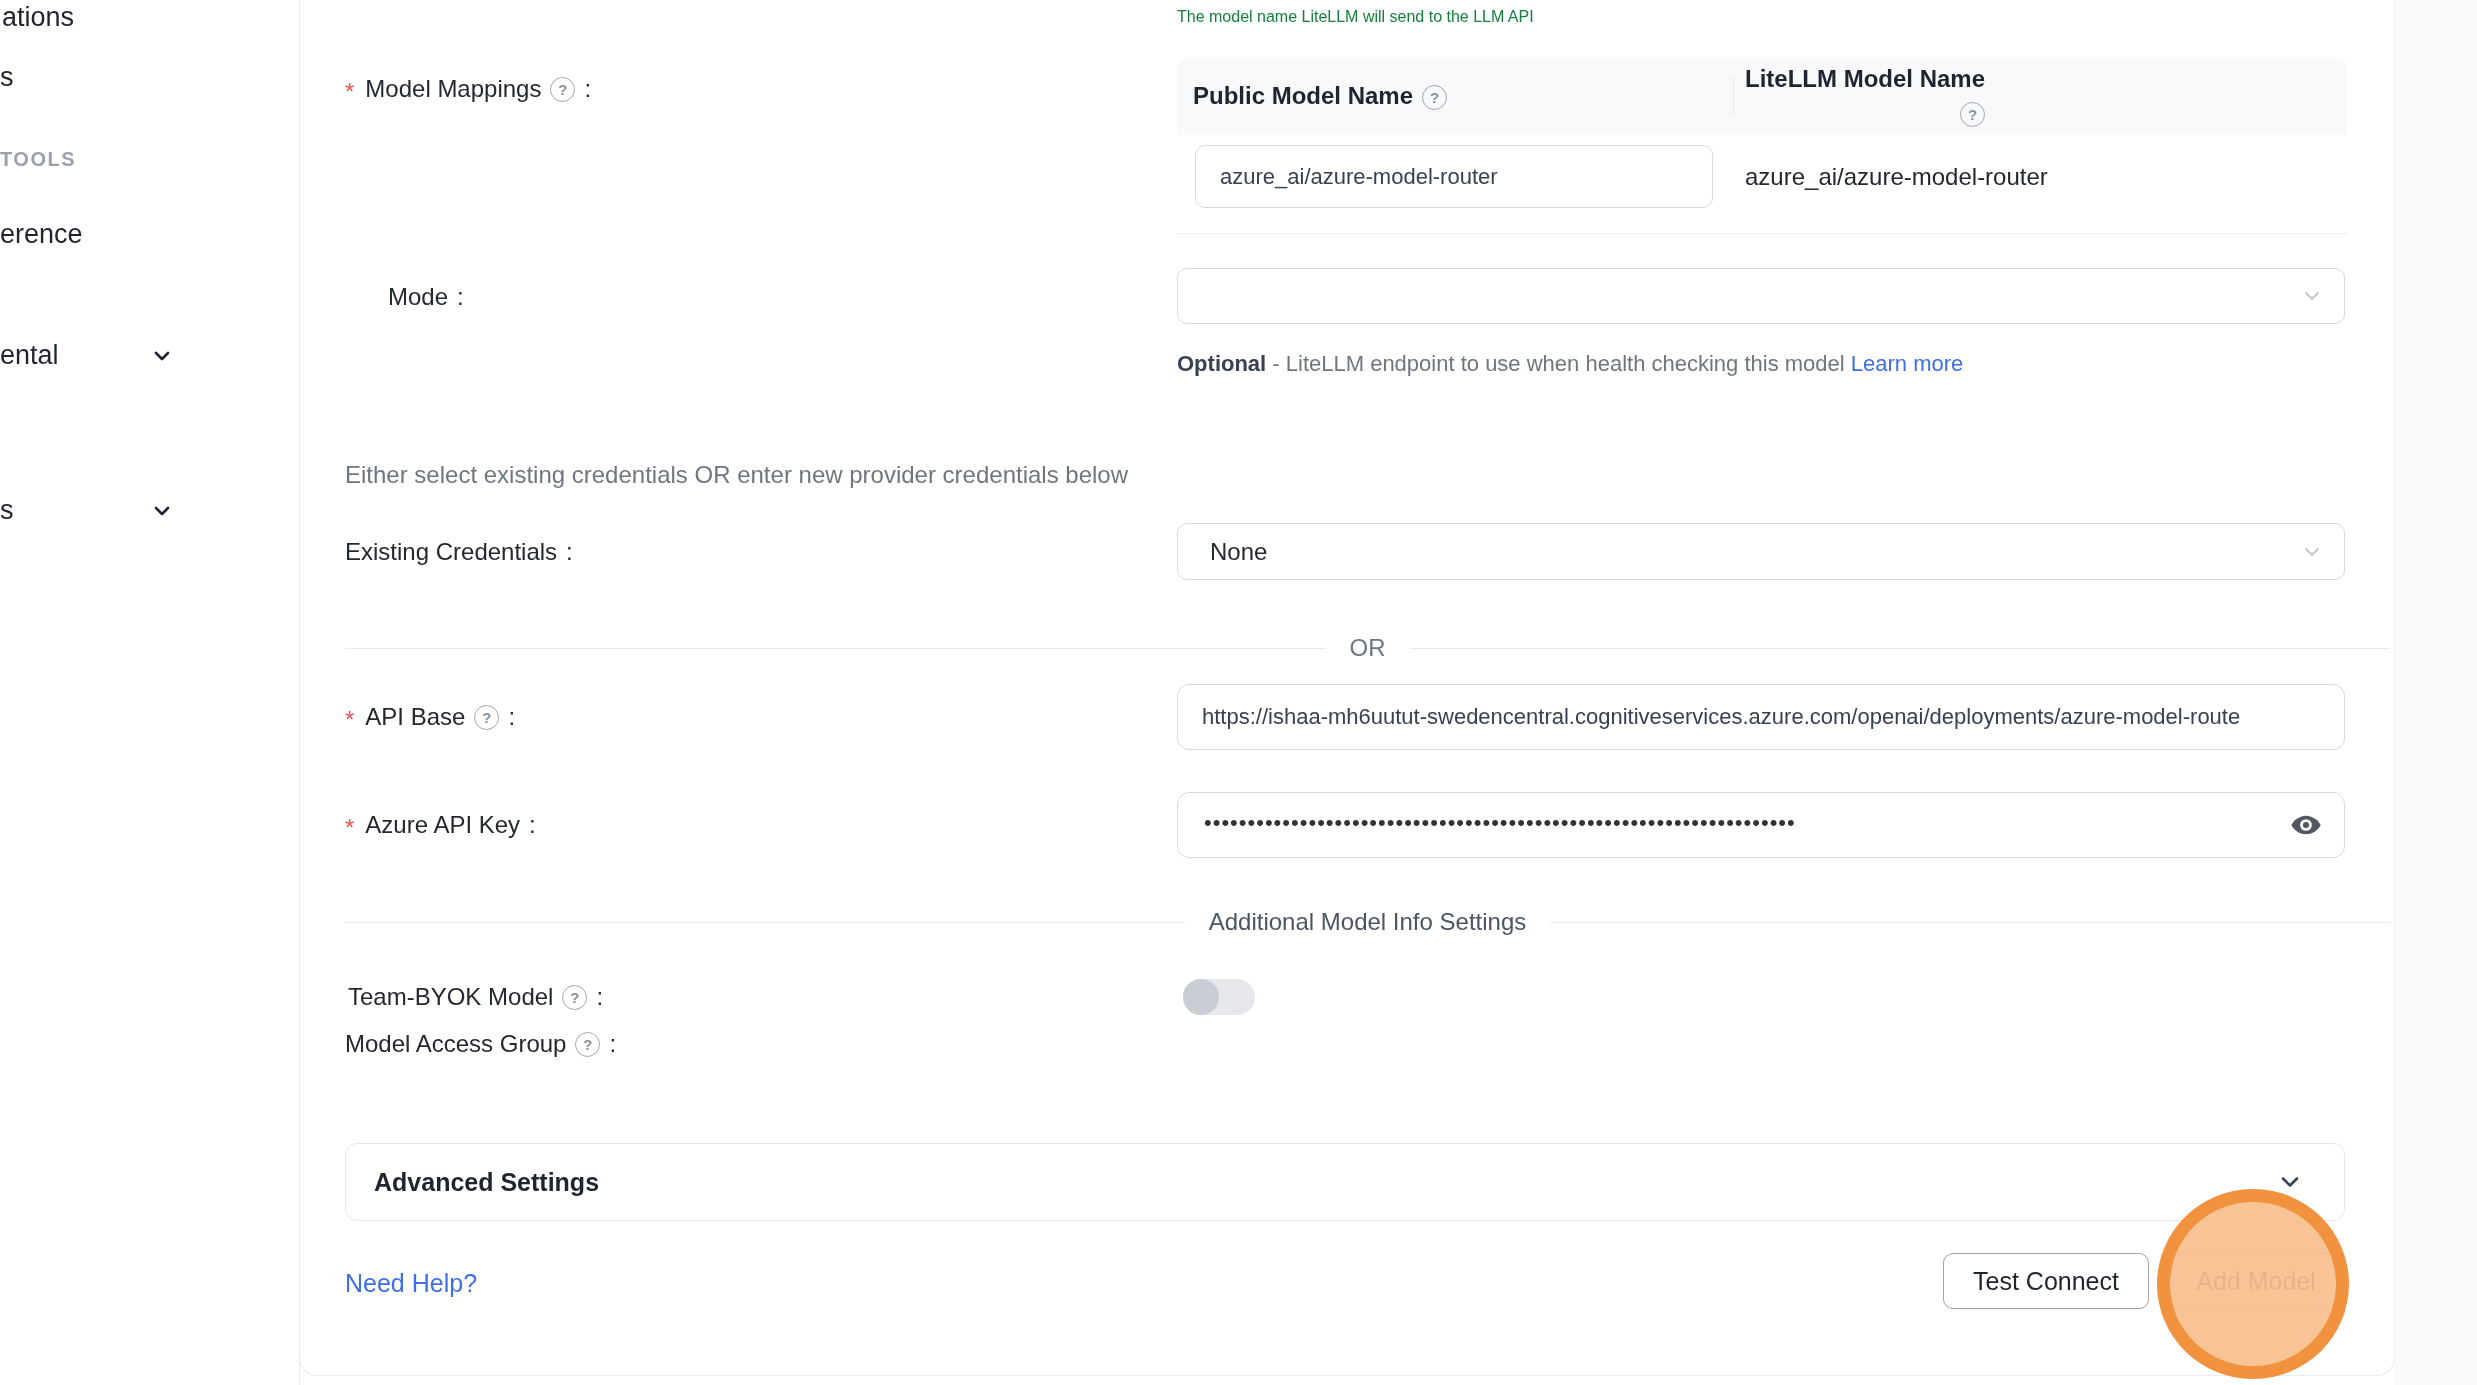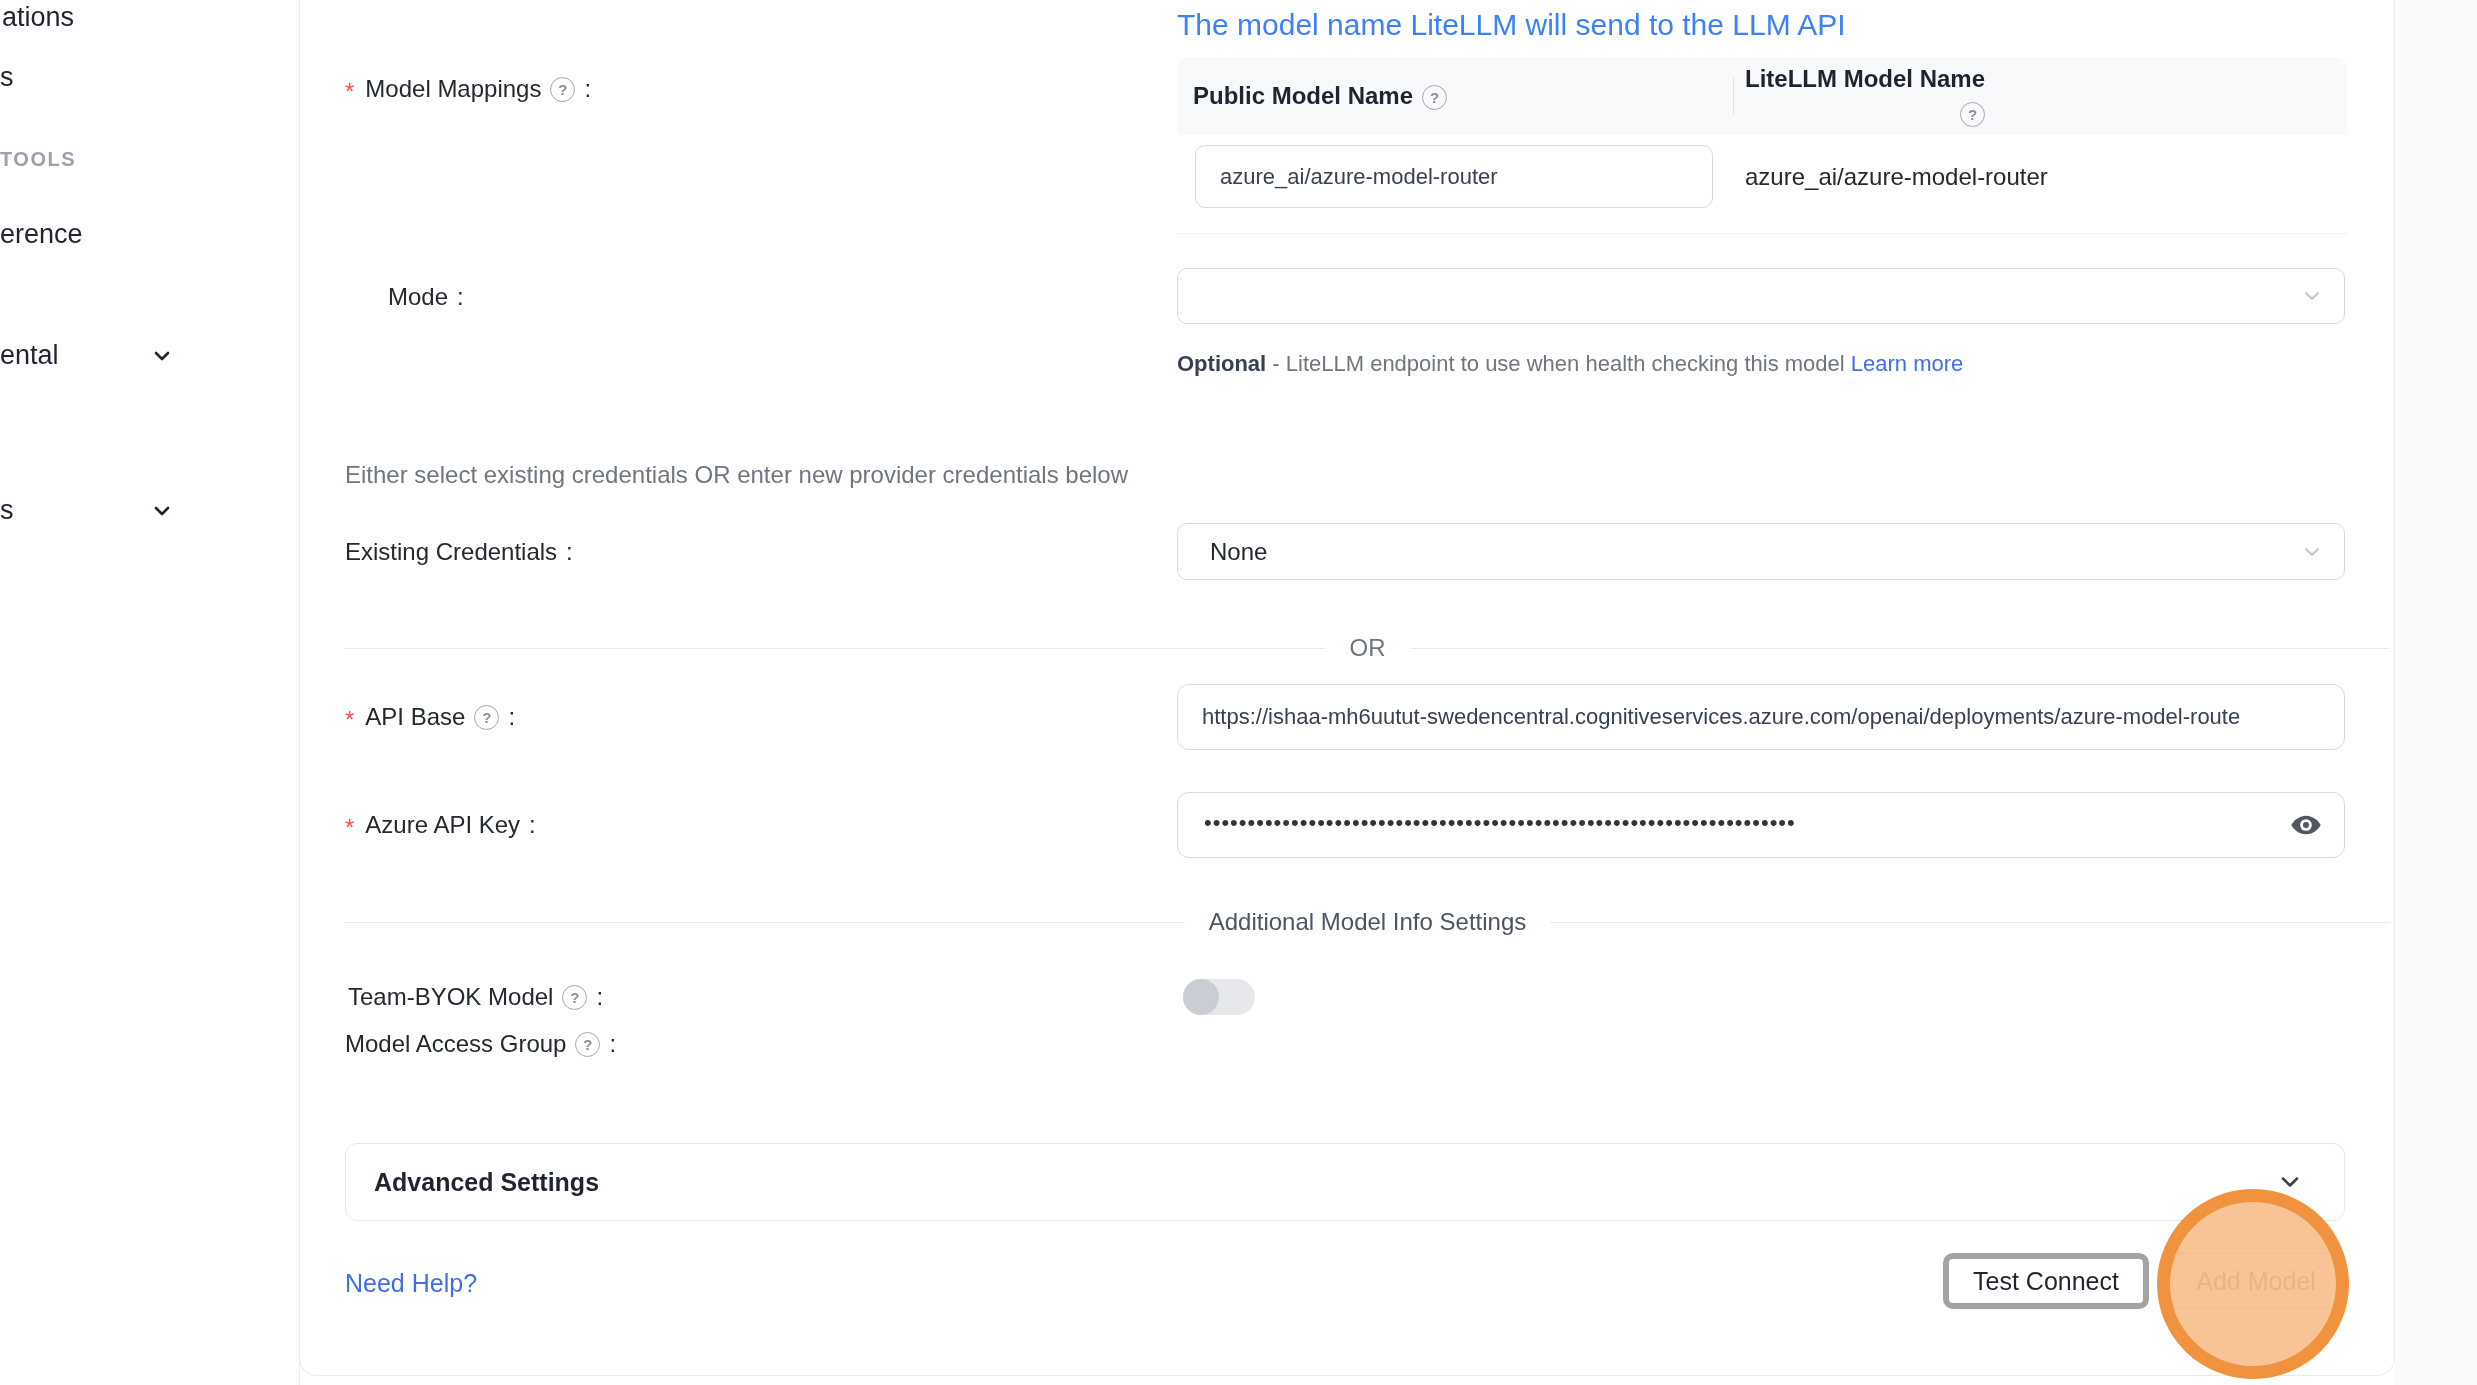--- a/index.html
+++ b/index.html
@@ -21,21 +21,21 @@
   .qicon{display:inline-flex;align-items:center;justify-content:center;width:23px;height:23px;border:1.6px solid #a2a8b1;border-radius:50%;color:#8b919b;font-size:15px;font-weight:600;line-height:1;}
   .colon{color:#24292f;}
 
   
   .ctrl{position:absolute;box-sizing:border-box;background:#fff;border:1px solid #d9d9d9;border-radius:10px;display:flex;align-items:center;}
   .ctrl .val{font-size:24px;color:#24292f;padding-left:26px;white-space:nowrap;overflow:hidden;}
   .ctrl .val.small{font-size:22px;color:#374151;}
   .ctrl .placeholder{font-size:24px;color:#c1c6cd;padding-left:26px;white-space:nowrap;overflow:hidden;}
   .ctrl .chev{position:absolute;right:20px;top:50%;transform:translateY(-50%);display:flex;}
 
-  .helper{position:absolute;font-size:30px;color:#3b82f6;white-space:nowrap;}
+  .helper{position:absolute;font-size:16px;color:#15803d;white-space:nowrap;}
 
   
   .map-table{position:absolute;left:1177px;top:57px;width:1170px;}
   .map-head{display:flex;background:#f8f9fa;border-radius:12px 12px 0 0;height:78px;align-items:center;position:relative;}
   .map-head .hcell{display:flex;align-items:flex-end;gap:9px;font-size:24px;font-weight:700;color:#1f2430;}
   .map-head .split{position:absolute;left:556px;top:20px;width:1px;height:38px;background:#e4e7ea;}
   .map-body{position:relative;height:98px;border-bottom:1px solid #eceef1;}
 
   .divider{position:absolute;display:flex;align-items:center;gap:24px;}
   .divider .line{flex:1;height:1px;background:#e7e9ec;}
@@ -43,21 +43,21 @@
 
   .toggle{position:absolute;width:72px;height:36px;border-radius:18px;background:#e6e8eb;}
   .toggle .knob{position:absolute;left:0;top:0;width:36px;height:36px;border-radius:50%;background:#c9ced5;}
 
   .panel{position:absolute;box-sizing:border-box;border:1px solid #e5e7eb;border-radius:12px;background:#fff;display:flex;align-items:center;}
   .panel .ptitle{font-size:25px;font-weight:700;color:#1f2430;padding-left:28px;}
   .panel .pchev{position:absolute;right:40px;top:50%;transform:translateY(-50%);display:flex;}
 
   .link{position:absolute;font-size:25px;color:#3f6fe4;white-space:nowrap;cursor:pointer;}
   .btn{position:absolute;box-sizing:border-box;display:flex;align-items:center;justify-content:center;border-radius:10px;font-size:25px;cursor:pointer;}
-  .btn.secondary{background:#fff;border:6px solid #a3a3a3;color:#1f2430;box-shadow:0 2px 3px rgba(0,0,0,0.03);}
+  .btn.secondary{background:#fff;border:1px solid #a3a3a3;color:#1f2430;box-shadow:0 2px 3px rgba(0,0,0,0.03);}
   .btn.muted{background:#fff;border:1px solid #d5d8dd;color:#8c929e;}
 
   .annotation-circle{position:absolute;left:2157px;top:1189px;width:192px;height:190px;border-radius:50%;background:rgba(247,186,131,0.85);border:13px solid rgba(240,145,60,0.97);box-sizing:border-box;}
 
   .dots{font-size:22px;letter-spacing:1px;color:#30343a;padding-left:26px;white-space:nowrap;overflow:hidden;max-width:1050px;transform:translateY(-2px);}
   .eye{position:absolute;right:22px;top:50%;transform:translateY(-50%);display:flex;cursor:pointer;}
 </style>
 </head>
 <body>
 

